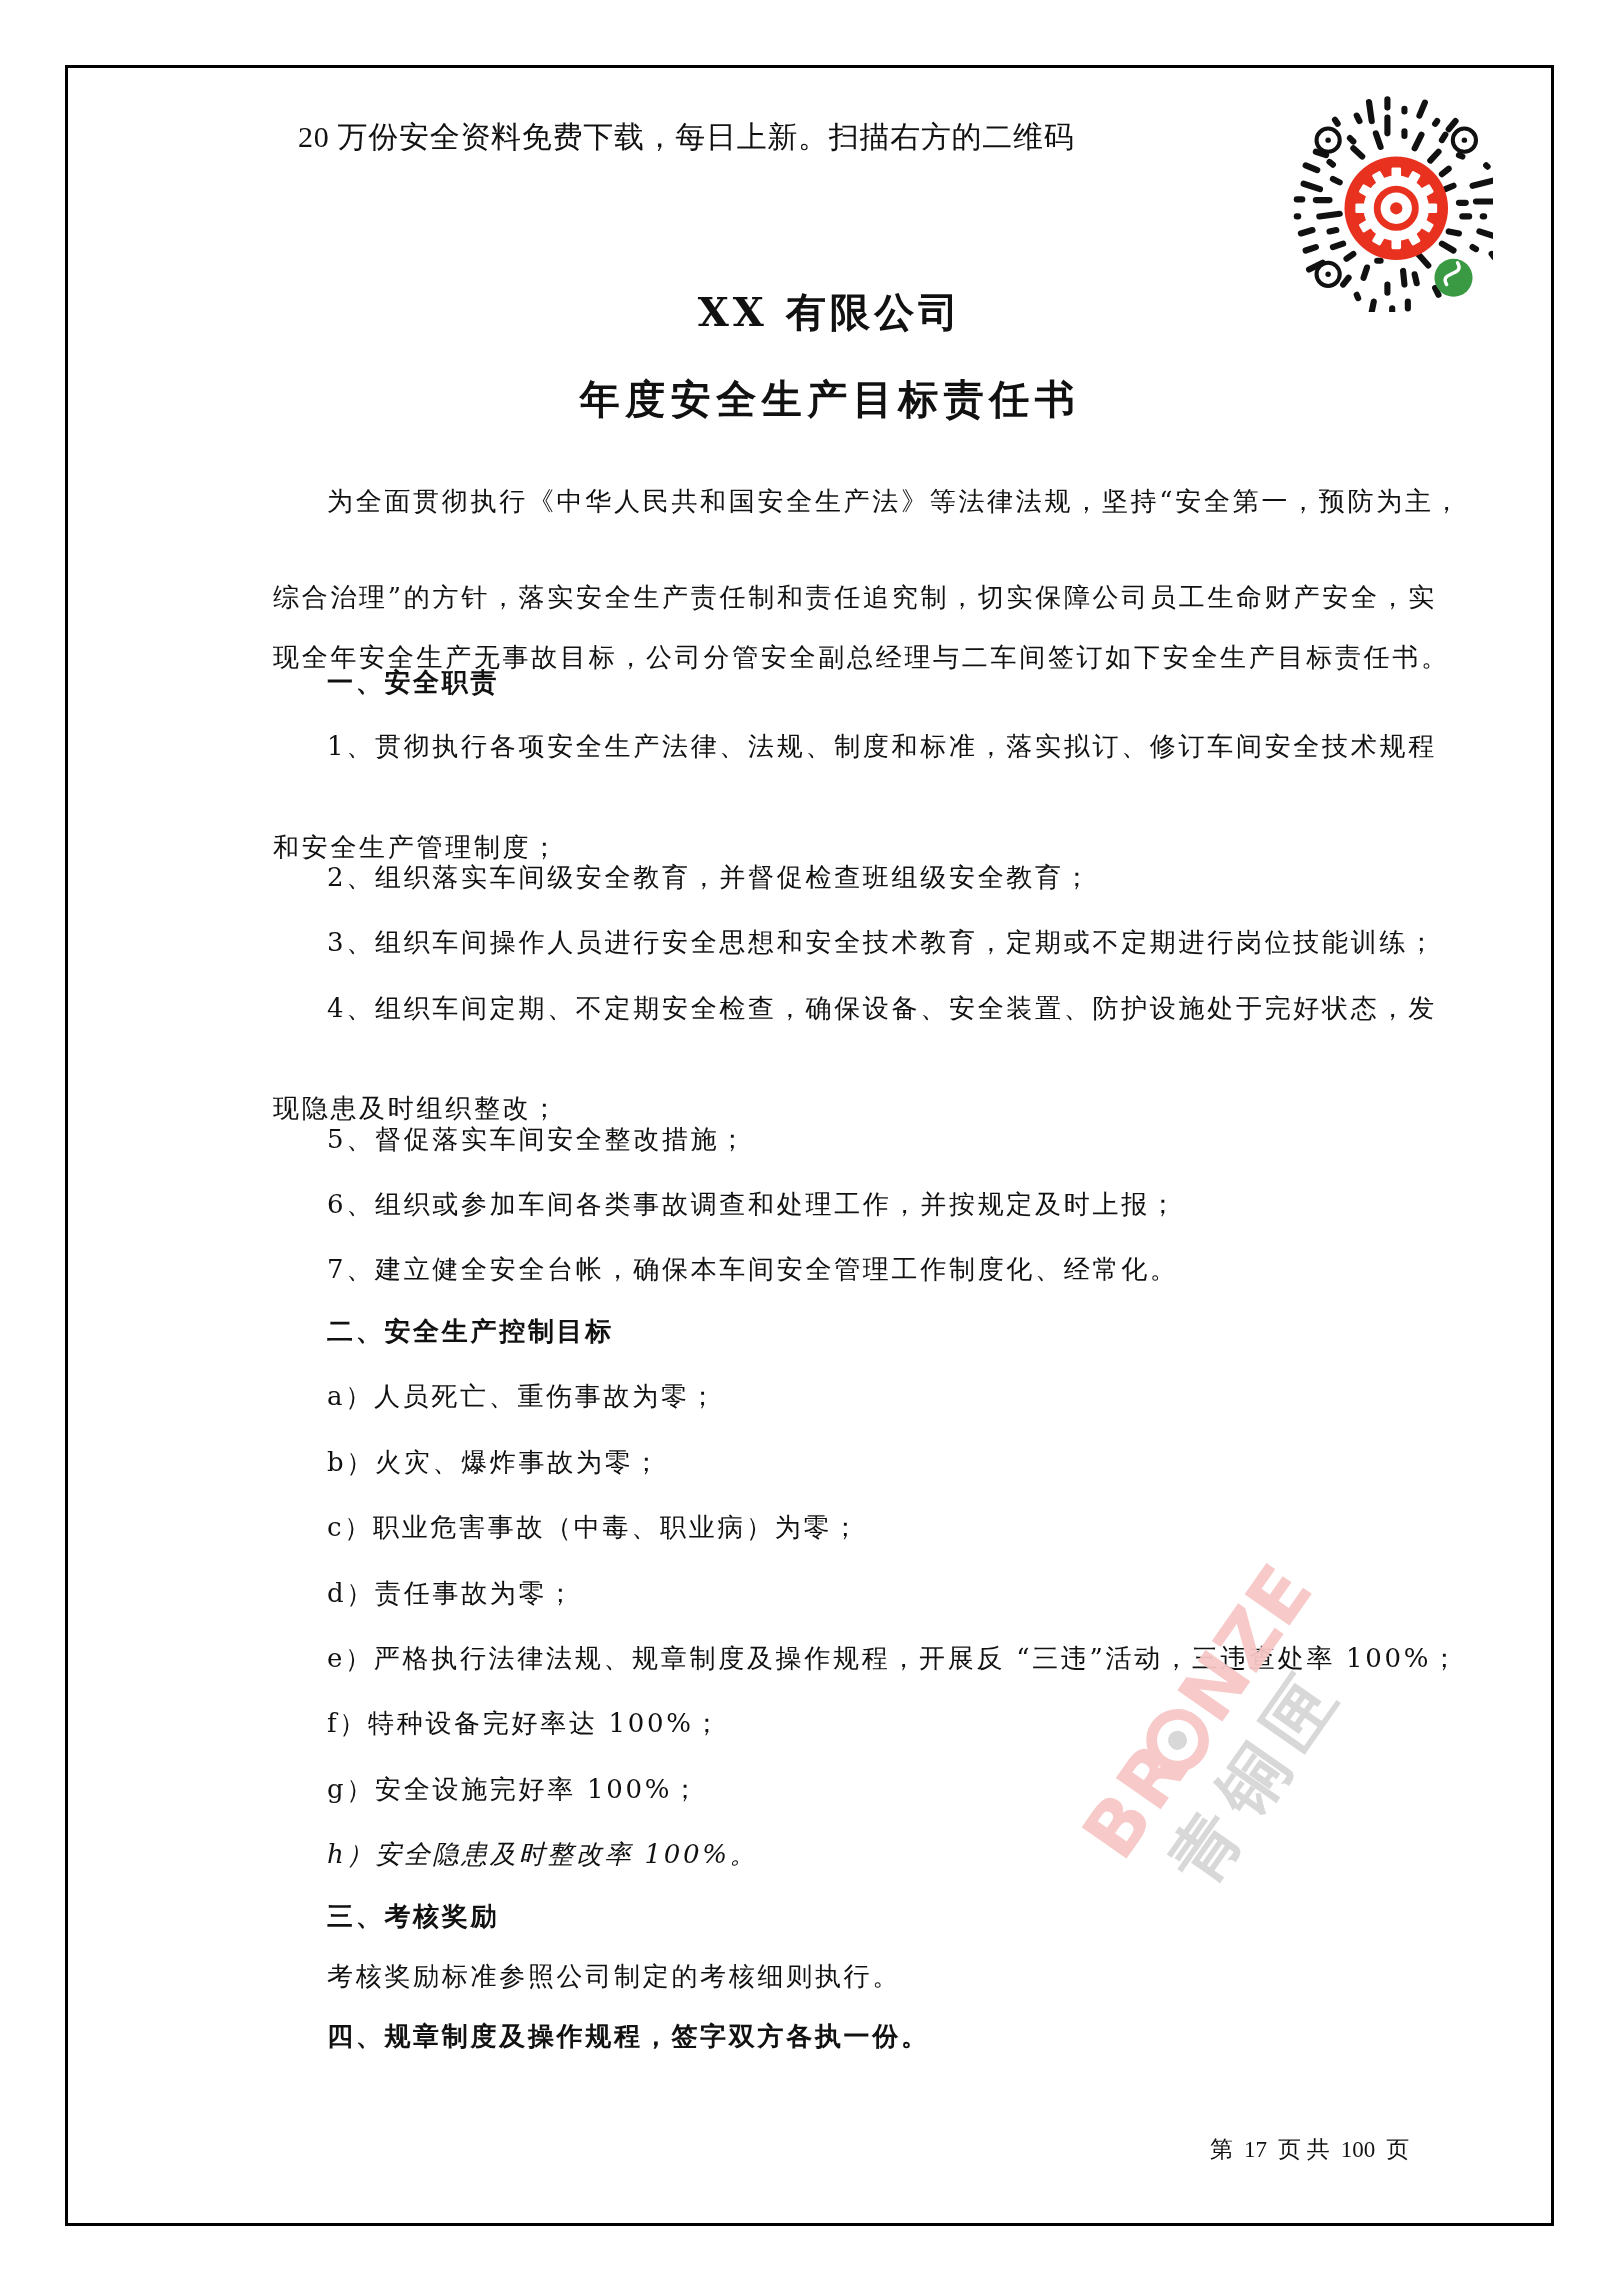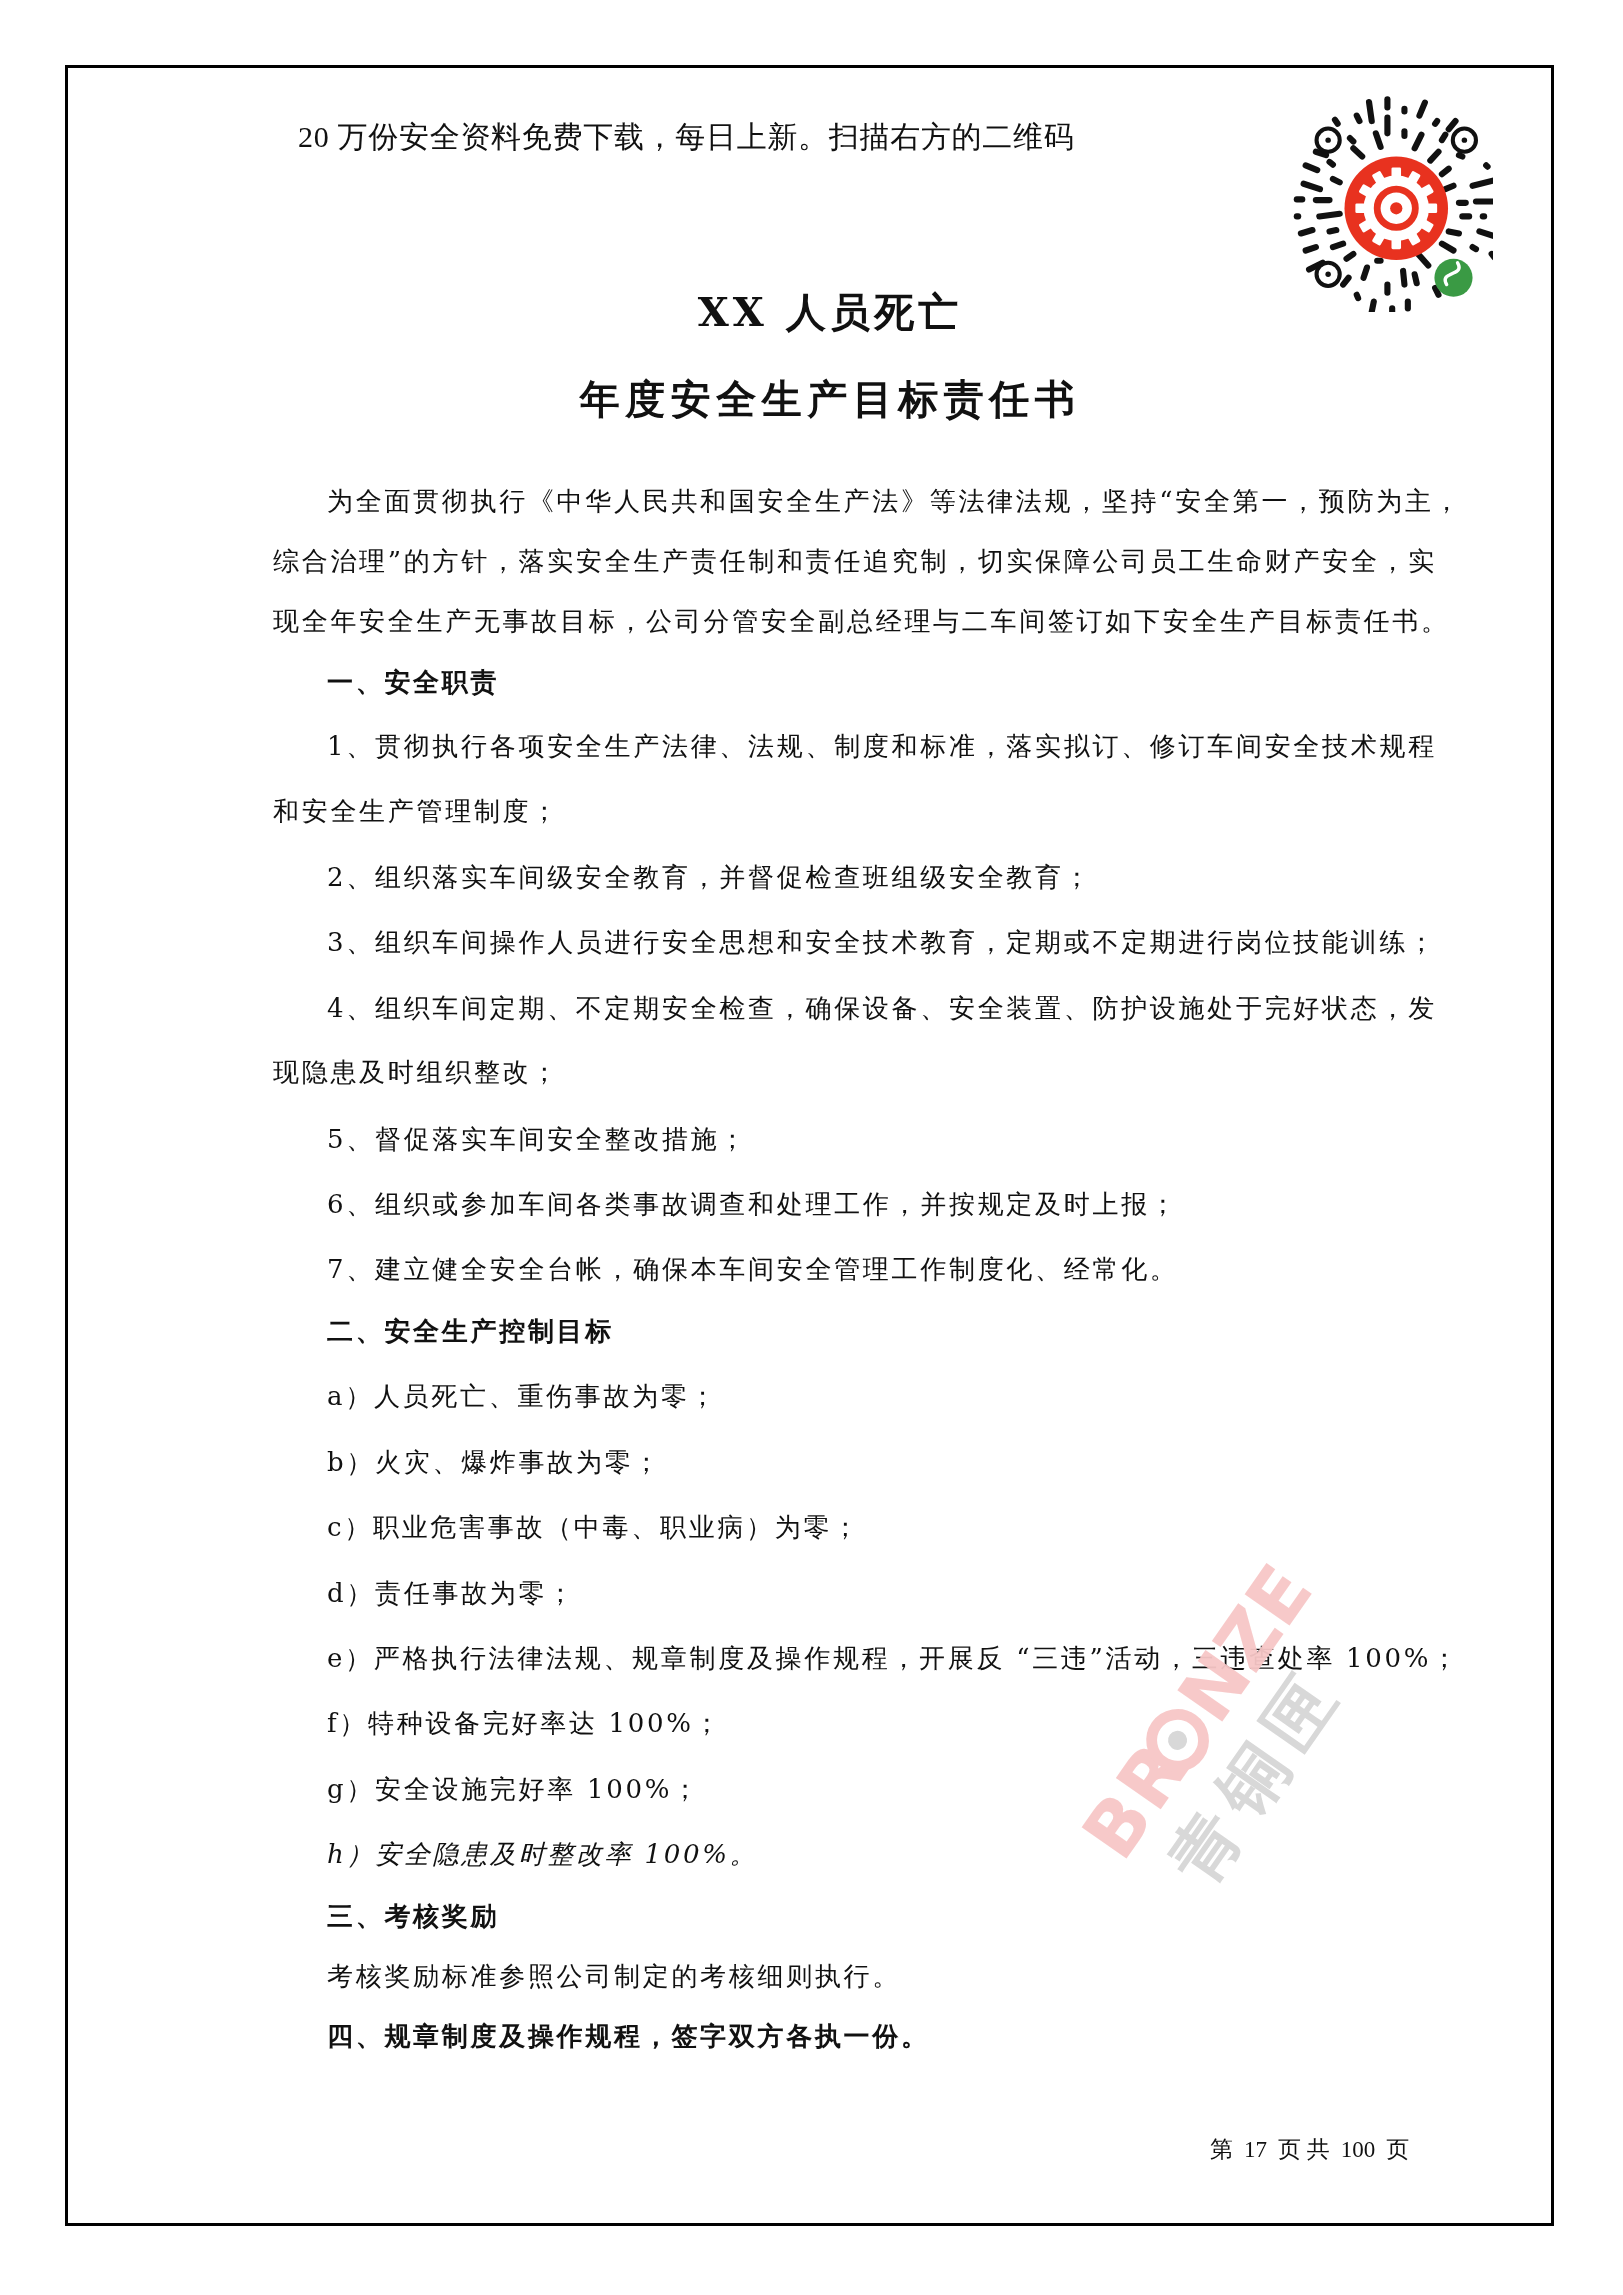--- a/index.html
+++ b/index.html
@@ -67,20 +67,21 @@
       left: 327px;
       font-size: 26px;
       letter-spacing: 2.7px;
       white-space: nowrap;
     }
     .line.heading {
       font-weight: bold;
     }
     .line.cont {
       left: 273px;
+      margin-top: 36px;
     }
     .footer-page {
       position: absolute;
       left: 1210px;
       top: 2134px;
       font-size: 23px;
       white-space: nowrap;
       font-family: "Liberation Serif", "DejaVu Serif", serif;
     }
     .footer-page span {
@@ -197,21 +198,21 @@
       </g>
     </g>
   </g>
   <circle cx="178" cy="188" r="28" fill="none" stroke="#e8321f" stroke-width="10"></circle>
   <circle cx="178" cy="188" r="9" fill="#e8321f"></circle>
 
   <circle cx="262" cy="290" r="28" fill="#3a9a44"></circle>
   <path d="M252 300 q-6 -10 4 -14 l8 -4 q10 -4 4 -14" fill="none" stroke="#ffffff" stroke-width="5" stroke-linecap="round"></path>
 </svg>
 
-<div class="title company">XX 人员死亡</div>
+<div class="title company">XX 有限公司</div>
 <div class="title doc">年度安全生产目标责任书</div>
 
 <div class="line" style="top:484px;left:327px;">为全面贯彻执行《中华人民共和国安全生产法》等法律法规，坚持“安全第一，预防为主，</div>
 <div class="line cont" style="top:544px;">综合治理”的方针，落实安全生产责任制和责任追究制，切实保障公司员工生命财产安全，实</div>
 <div class="line cont" style="top:604px;">现全年安全生产无事故目标，公司分管安全副总经理与二车间签订如下安全生产目标责任书。</div>
 
 <div class="line heading" style="top:665px;">一、安全职责</div>
 <div class="line" style="top:729px;">1、贯彻执行各项安全生产法律、法规、制度和标准，落实拟订、修订车间安全技术规程</div>
 <div class="line cont" style="top:794px;">和安全生产管理制度；</div>
 <div class="line" style="top:860px;">2、组织落实车间级安全教育，并督促检查班组级安全教育；</div>

